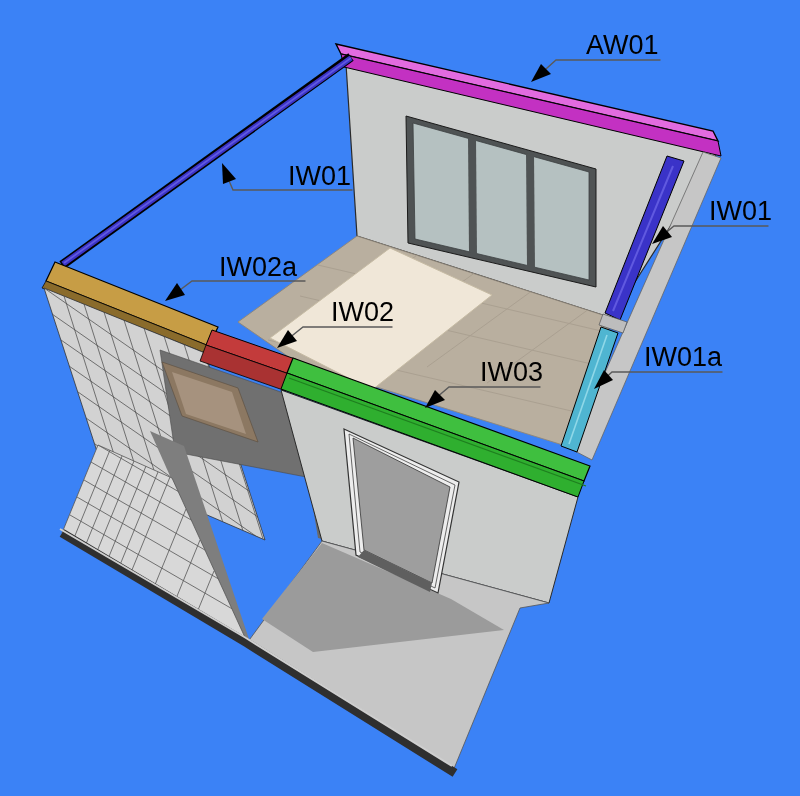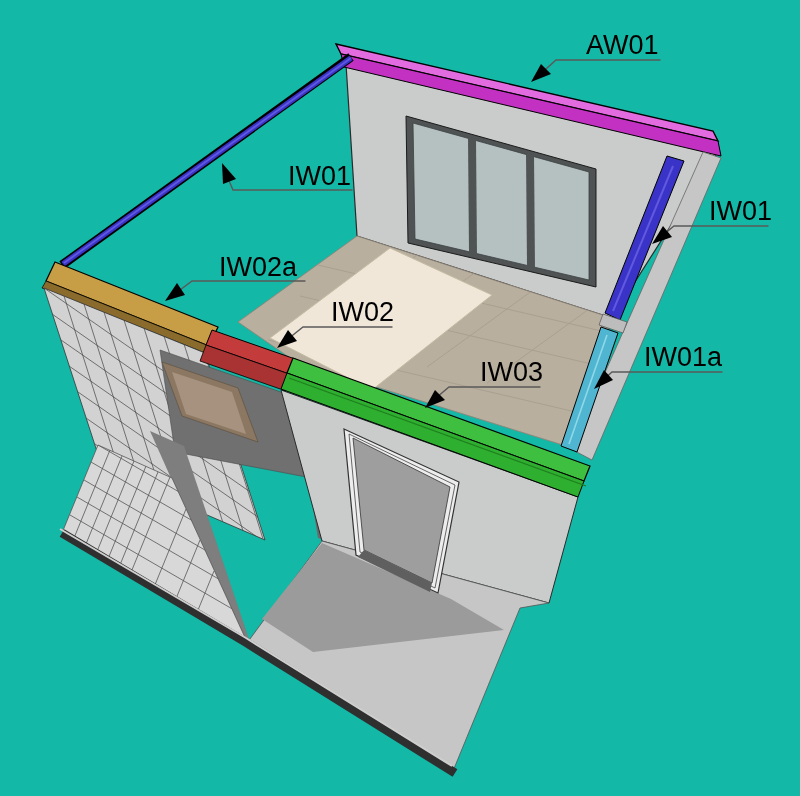--- a/index.html
+++ b/index.html
@@ -1,16 +1,16 @@
 <!DOCTYPE html>
 <html><head>
 <meta charset="utf-8">
 <style>
   html,body{margin:0;padding:0;background:#ffffff;}
-  .stage{position:relative;width:800px;height:796px;background:#14b8a6;overflow:hidden;
+  .stage{position:relative;width:800px;height:796px;background:#3b82f6;overflow:hidden;
          font-family:"Liberation Sans", sans-serif;}
   svg{display:block;}
   text.lbl{font-family:"Liberation Sans", sans-serif;font-size:27px;fill:#000;}
 </style>
 </head>
 <body>
 
 <div class="stage">
 <svg width="800" height="796" viewBox="0 0 800 796">
 

